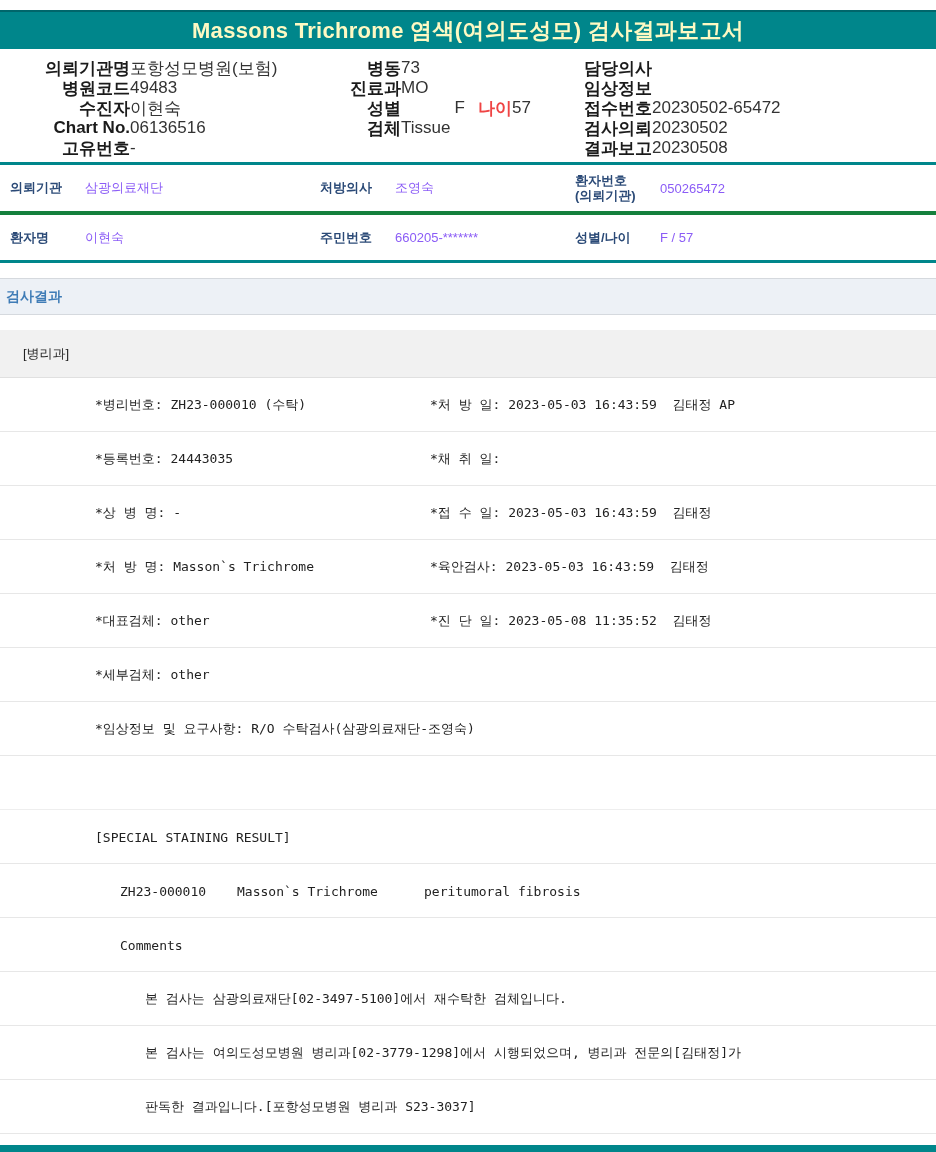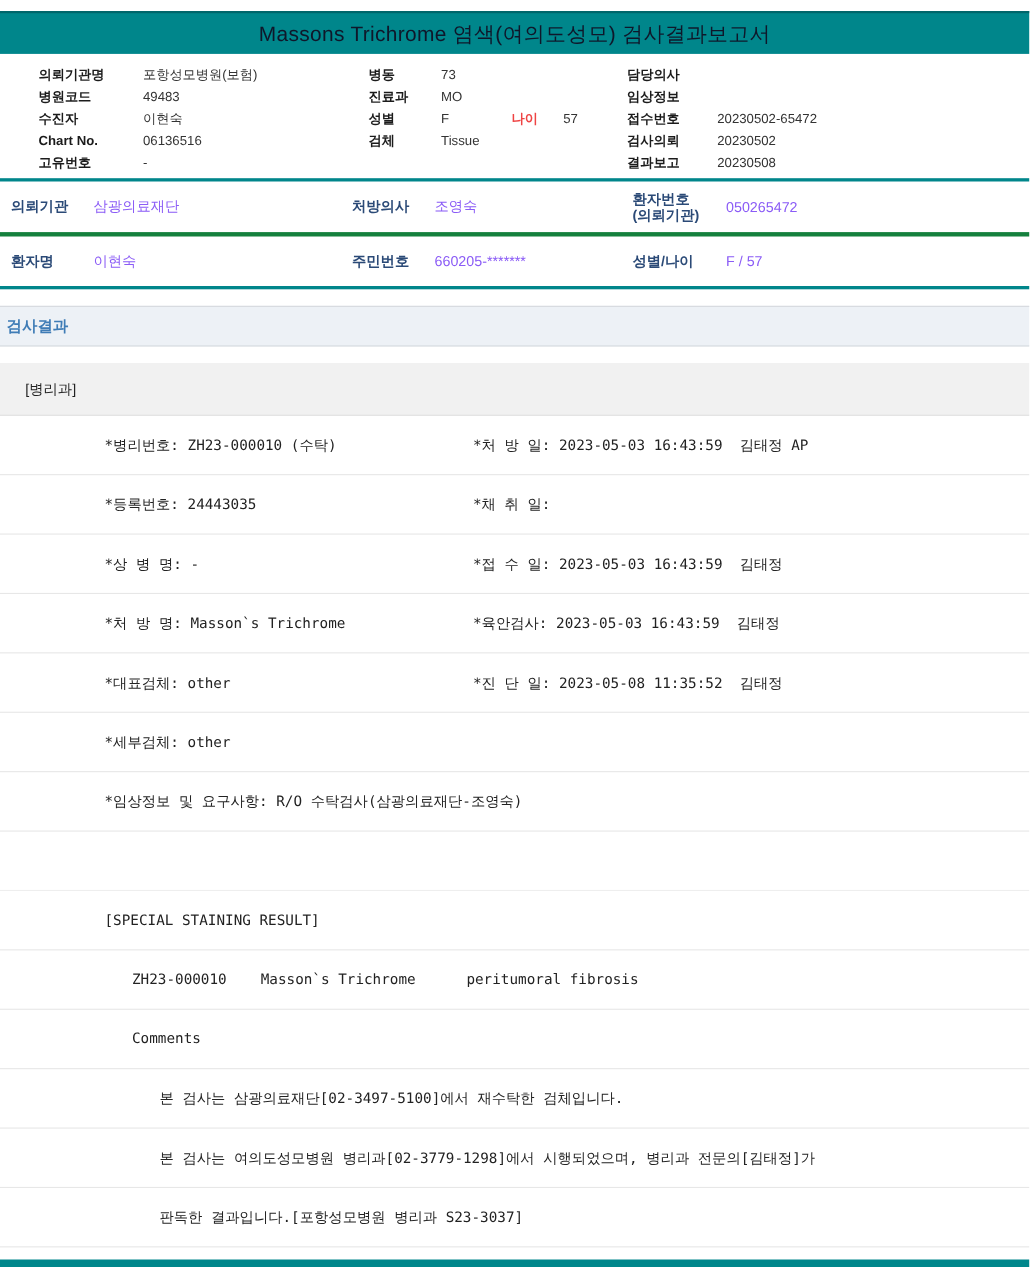--- a/index.html
+++ b/index.html
@@ -10,24 +10,24 @@
     color:#222;
   }
   .page { position:relative; width:936px; height:1152px; background:#fff; overflow:hidden; }
 
   
   .top-strip { height:10px; }
   .banner {
     height:39px; background:#00868B; border-top:2px solid #00666b;
     display:flex; align-items:center; justify-content:center;
   }
-  .banner-title { color:#0f172a; font-weight:normal; font-size:19px; letter-spacing:.3px; }
-
-  
-  .info { position:relative; height:113px; font-size:12px; }
+  .banner-title { color:#fef9c3; font-weight:bold; font-size:22px; letter-spacing:.3px; }
+
+  
+  .info { position:relative; height:113px; font-size:17px;text-align:right; }
   .info-col { position:absolute; top:9px; }
   .info-row { height:20px; display:flex; align-items:center; white-space:nowrap; }
   .info-label { font-weight:bold; color:#1b1b1b; }
   .info-value { color:#333; }
   .col1 { left:35px; }  .col1 .info-label { width:95px; }
   .col2 { left:335px; } .col2 .info-label { width:66px; }
   .col3 { left:570px; } .col3 .info-label { width:82px; }
   .age-label { font-weight:bold; color:#ef4444; display:inline-block; width:47px; }
   .sex-value { display:inline-block; width:64px; color:#333; }
 

